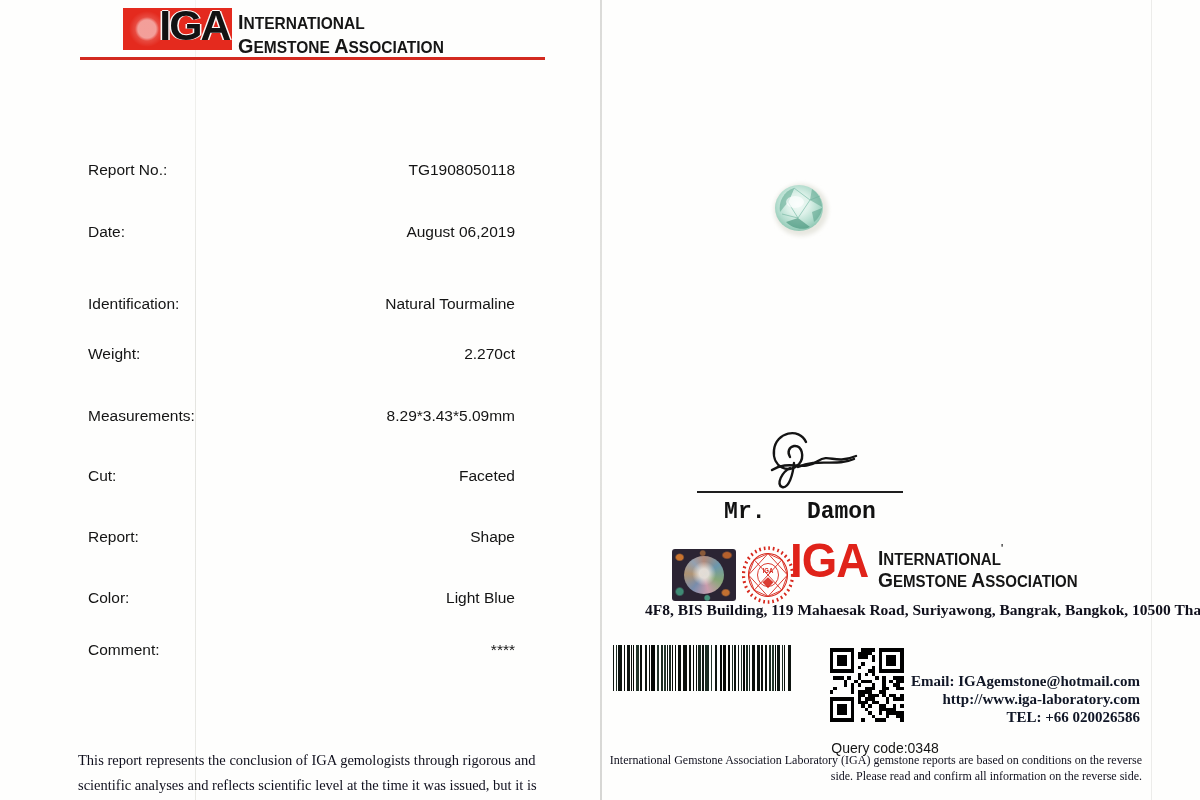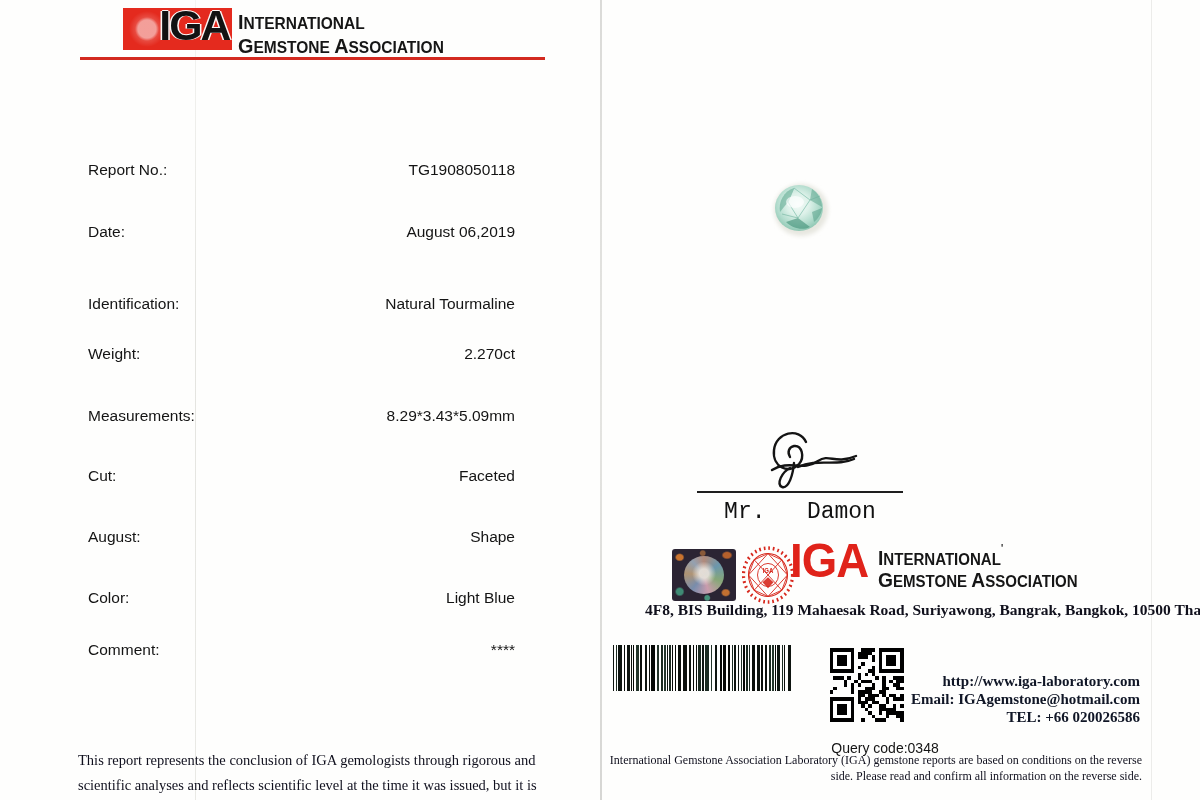--- a/index.html
+++ b/index.html
@@ -44,21 +44,21 @@
 
   .disclaimer-left { position:absolute; left:78px; top:748px; width:470px;
     font-family:"Liberation Serif", serif; font-size:14.5px; line-height:25px; color:#10101e; }
 
   
   .gem-photo { position:absolute; left:768px; top:178px; width:64px; height:62px; }
 
   .signature-svg { position:absolute; left:742px; top:430px; width:126px; height:64px; }
   .signature-line { position:absolute; left:697px; top:491px; width:206px; height:2px; background:#1e1e1e; }
   .signatory { position:absolute; left:677px; top:499px; width:246px; text-align:center;
-    font-family:"Liberation Mono", monospace; font-weight:400; font-size:23px; color:#111;
+    font-family:"Liberation Mono", monospace; font-weight:700; font-size:23px; color:#111;
     white-space:pre; }
 
   .hologram { position:absolute; left:672px; top:549px; width:64px; height:52px; border-radius:3px;
     background-color:#2b2433;
     background-image:
       radial-gradient(7px 6px at 12% 16%, #c9732e 0 45%, transparent 70%),
       radial-gradient(8px 6px at 86% 12%, #b5602c 0 45%, transparent 70%),
       radial-gradient(7px 6px at 84% 84%, #c27031 0 45%, transparent 70%),
       radial-gradient(7px 7px at 12% 82%, #3f8a74 0 45%, transparent 70%),
       radial-gradient(5px 5px at 48% 8%,  #8a5a3a 0 45%, transparent 70%),
@@ -127,21 +127,21 @@
       </div>
     <div class="frow">
       <span class="flabel">Measurements:</span>
       <span class="fvalue">8.29*3.43*5.09mm</span>
       </div>
     <div class="frow">
       <span class="flabel">Cut:</span>
       <span class="fvalue">Faceted</span>
       </div>
     <div class="frow">
-      <span class="flabel">August:</span>
+      <span class="flabel">Report:</span>
       <span class="fvalue">Shape</span>
       </div>
     <div class="frow">
       <span class="flabel">Color:</span>
       <span class="fvalue">Light Blue</span>
       </div>
     <div class="frow">
       <span class="flabel">Comment:</span>
       <span class="fvalue">****</span>
       </div>
@@ -381,21 +381,21 @@
       <rect x="2" y="2" width="3" height="3" fill="#000"></rect>
       <rect x="14" y="0" width="7" height="7" fill="#000"></rect>
       <rect x="15" y="1" width="5" height="5" fill="#fff"></rect>
       <rect x="16" y="2" width="3" height="3" fill="#000"></rect>
       <rect x="0" y="14" width="7" height="7" fill="#000"></rect>
       <rect x="1" y="15" width="5" height="5" fill="#fff"></rect>
       <rect x="2" y="16" width="3" height="3" fill="#000"></rect>
     </svg>
 
   <div class="contact">
+    <div>Email: IGAgemstone@hotmail.com</div>
     <div>http://www.iga-laboratory.com</div>
-    <div>Email: IGAgemstone@hotmail.com</div>
     <div>TEL: +66 020026586</div>
   </div>
 
   <div class="query-code">Query code:0348</div>
   <div class="disclaimer-right">International Gemstone Association Laboratory (IGA) gemstone reports are based on conditions on the reverse side. Please read and confirm all information on the reverse side.</div>
 
 </div>
 
 </body></html>

